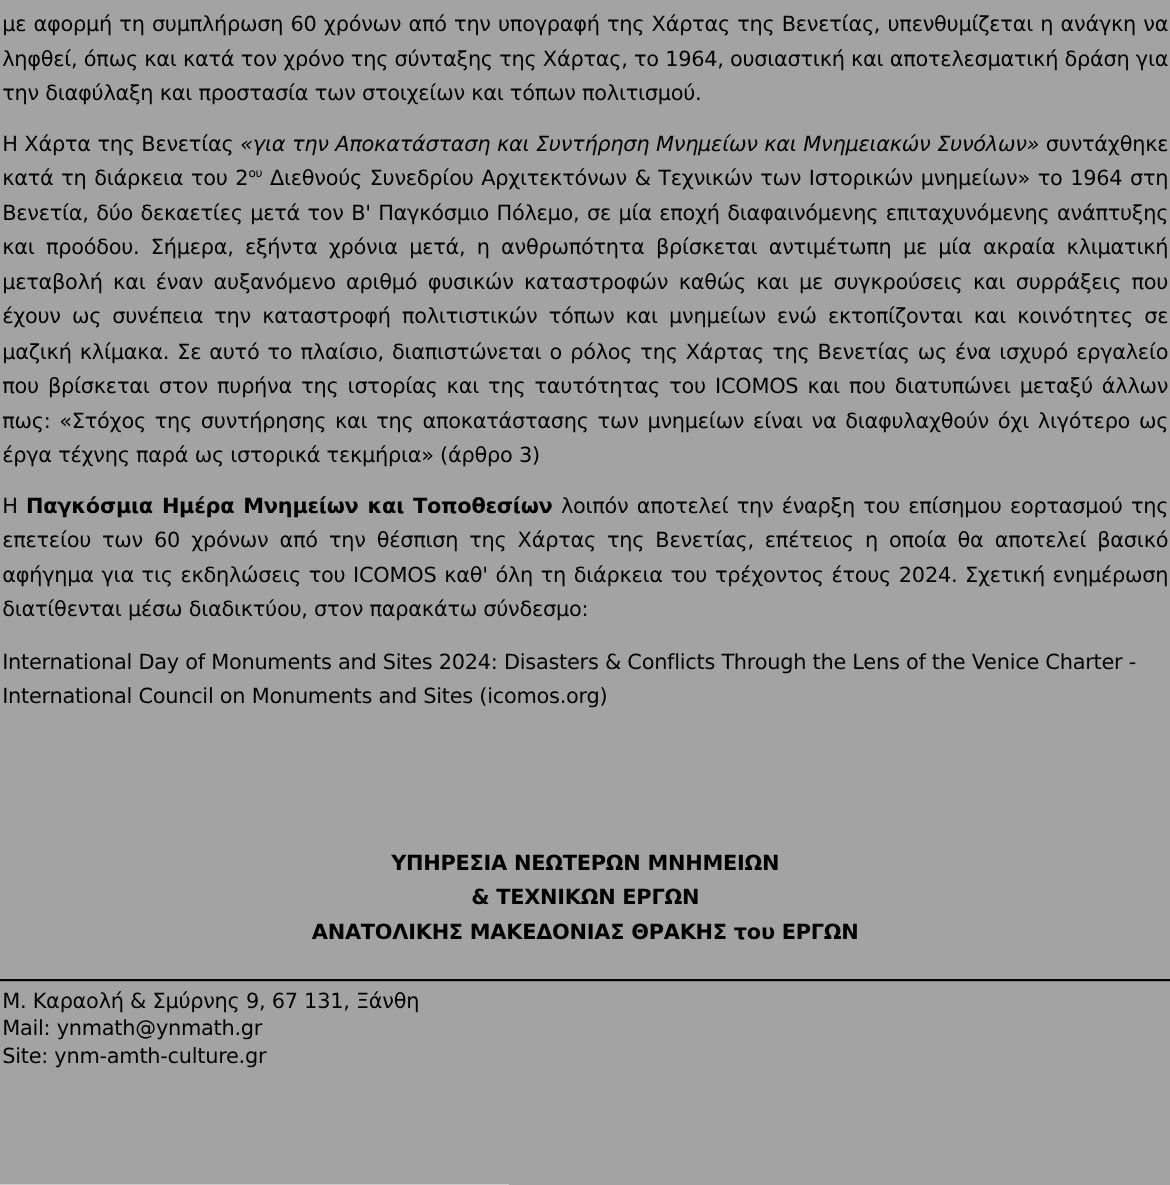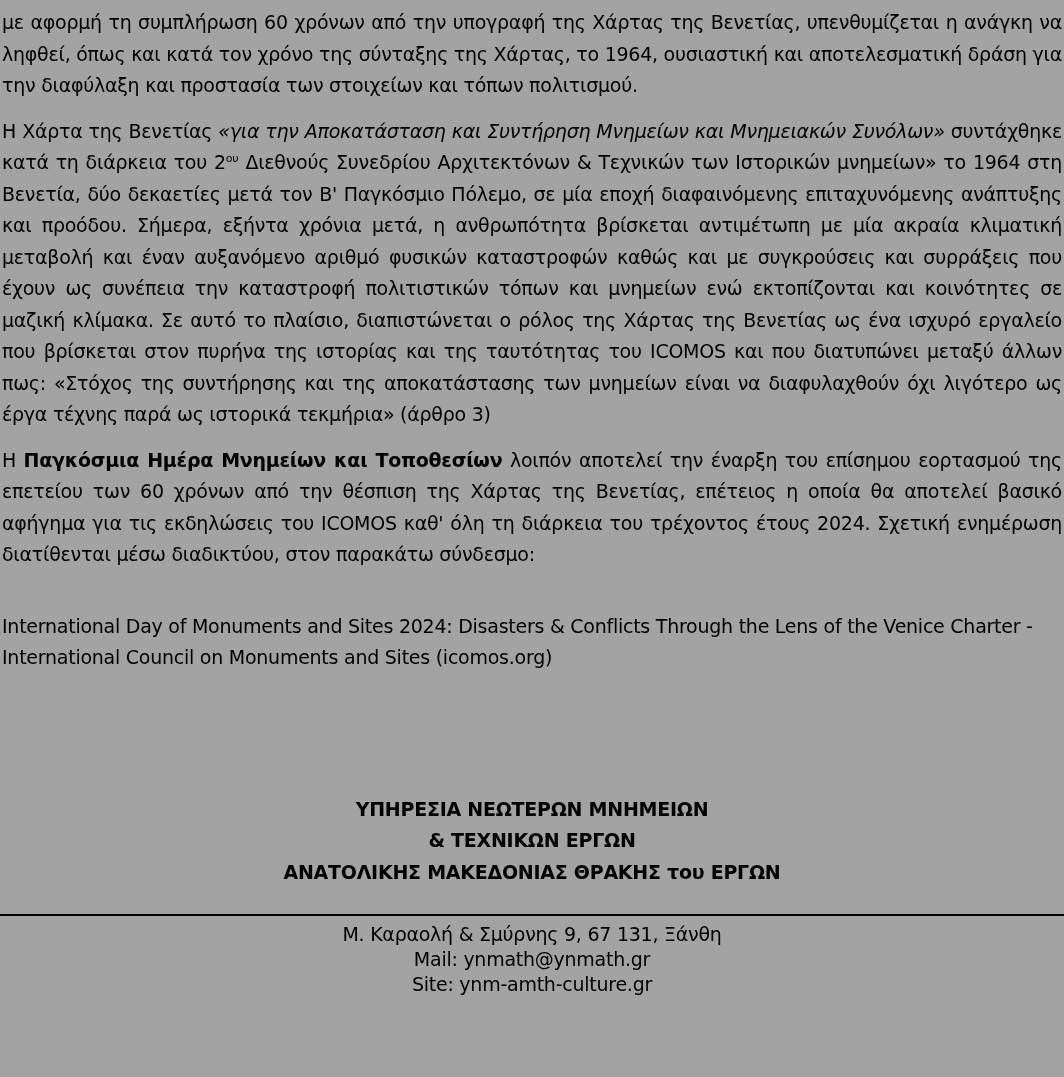--- a/index.html
+++ b/index.html
@@ -31,37 +31,36 @@
   }
   .bold {
     font-weight: bold;
   }
   sup.ordinal {
     font-size: 11px;
     line-height: 0;
     vertical-align: super;
   }
   .link-para {
-    margin-top: 40px;
+    margin-top: 16px;
     margin-bottom: 0;
     text-align: left;
   }
   .signature {
     margin-top: 120px;
     text-align: center;
     font-weight: bold;
   }
   .divider {
     height: 0;
     border-top: 2px solid #000000;
     margin: 26px -2px 0 -2px;
   }
   .footer {
     margin-top: 6px;
-    text-align: center;
     line-height: 25px;
   }
 </style>
 </head>
 <body>
 
 <div class="page">
 
   <p class="para justify">με αφορμή τη συμπλήρωση 60 χρόνων από την υπογραφή της Χάρτας της Βενετίας, υπενθυμίζεται η ανάγκη να ληφθεί, όπως και κατά τον χρόνο της σύνταξης της Χάρτας, το 1964, ουσιαστική και αποτελεσματική δράση για την διαφύλαξη και προστασία των στοιχείων και τόπων πολιτισμού.</p>
 

